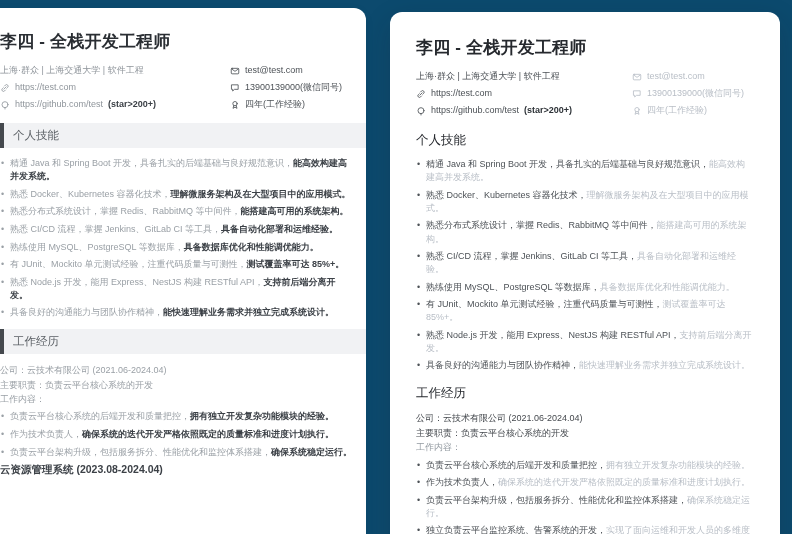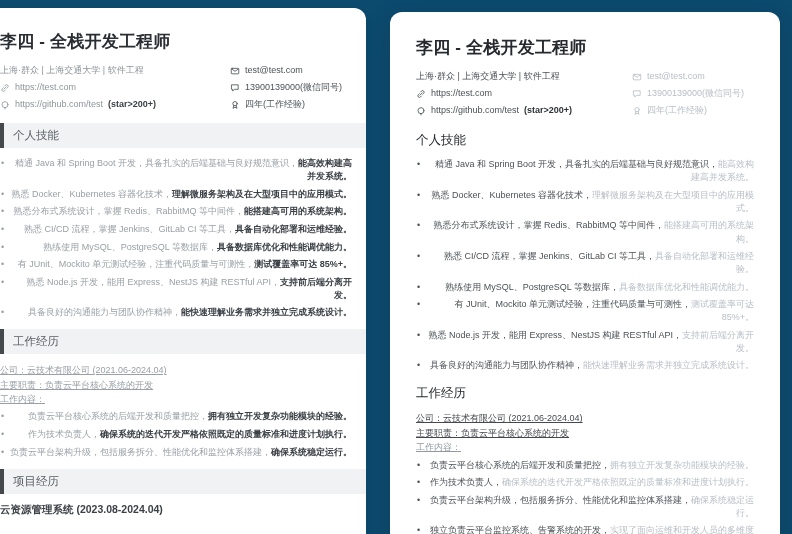--- a/index.html
+++ b/index.html
@@ -10,23 +10,23 @@
   .r-title{font-size:17px;font-weight:bold;color:#26292e;margin:0 0 9px 0;letter-spacing:.2px;}
   .meta{display:flex;font-size:9px;line-height:1.9;}
   .meta-l{flex:1;min-width:0;}
   .meta-r{width:122px;flex:none;}
   .meta-row{display:flex;align-items:center;gap:5px;white-space:nowrap;overflow:hidden;}
   .meta-row svg{flex:none;}
   .sec-h{font-weight:normal;}
   .card-left .sec-h{background:#f1f2f4;border-left:4px solid #45494e;padding:5px 9px;margin:10px -14px 9px 0;font-size:11.5px;color:#5a5f64;}
   .card-right .sec-h{font-size:12.5px;color:#26292e;margin:13px 0 9px 0;}
   .blist{list-style:none;margin:0;padding:0;font-size:9px;line-height:1.45;}
-  .blist li{position:relative;padding-left:10px;margin-bottom:4.5px;text-align:right;}
+  .blist li{position:relative;padding-left:10px;margin-bottom:4.5px;}
   .blist li::before{content:"\2022";position:absolute;left:1px;top:0;}
-  .job-line{font-size:9px;line-height:1.6;text-decoration:underline;}
+  .job-line{font-size:9px;line-height:1.6;}
   .p-title{font-size:10.5px;font-weight:bold;margin:2px 0 6px 0;}
   
   .card-left{color:#9aa0a6;}
   .card-left .r-title{color:#2a2e33;}
   .card-left .meta-l{color:#8f959b;}
   .card-left .meta-r{color:#4c5156;}
   .card-left .seg-e,.card-left .seg-b{color:#3c4147;font-weight:bold;}
   .card-left .p-title{color:#3c4147;}
   .card-left .job-line{color:#9aa0a6;}
   .card-right{color:#4c5156;}
@@ -100,21 +100,20 @@
       <div class="sec-h">工作经历</div>
       <div class="job-line dark">公司：云技术有限公司 (2021.06-2024.04)</div>
       <div class="job-line dark">主要职责：负责云平台核心系统的开发</div>
       <div class="job-line lbl">工作内容：</div>
       <div style="height: 4px;"></div>
       <ul class="blist">
         <li><span class="seg-n">负责云平台核心系统的后端开发和质量把控，</span><span class="seg-e">拥有独立开发复杂功能模块的经验。</span></li>
         <li><span class="seg-n">作为技术负责人，</span><span class="seg-e">确保系统的迭代开发严格依照既定的质量标准和进度计划执行。</span></li>
         <li><span class="seg-n">负责云平台架构升级，包括服务拆分、性能优化和监控体系搭建，</span><span class="seg-e">确保系统稳定运行。</span></li>
       </ul>
-      <div class="sec-h">项目经历</div>
       <div class="p-title">云资源管理系统 (2023.08-2024.04)</div>
     </div>
     <div class="card card-right">
       <div class="r-title">李四 - 全栈开发工程师</div>
       <div class="meta">
         <div class="meta-l">
           <div class="meta-row">上海·群众 | 上海交通大学 | 软件工程</div>
           <div class="meta-row">
             <svg viewBox="0 0 12 12" width="10" height="10" fill="none" stroke="currentColor" stroke-width="1" stroke-linecap="round" stroke-linejoin="round">
               <path d="M4.6 7.4 7.4 4.6"></path>

